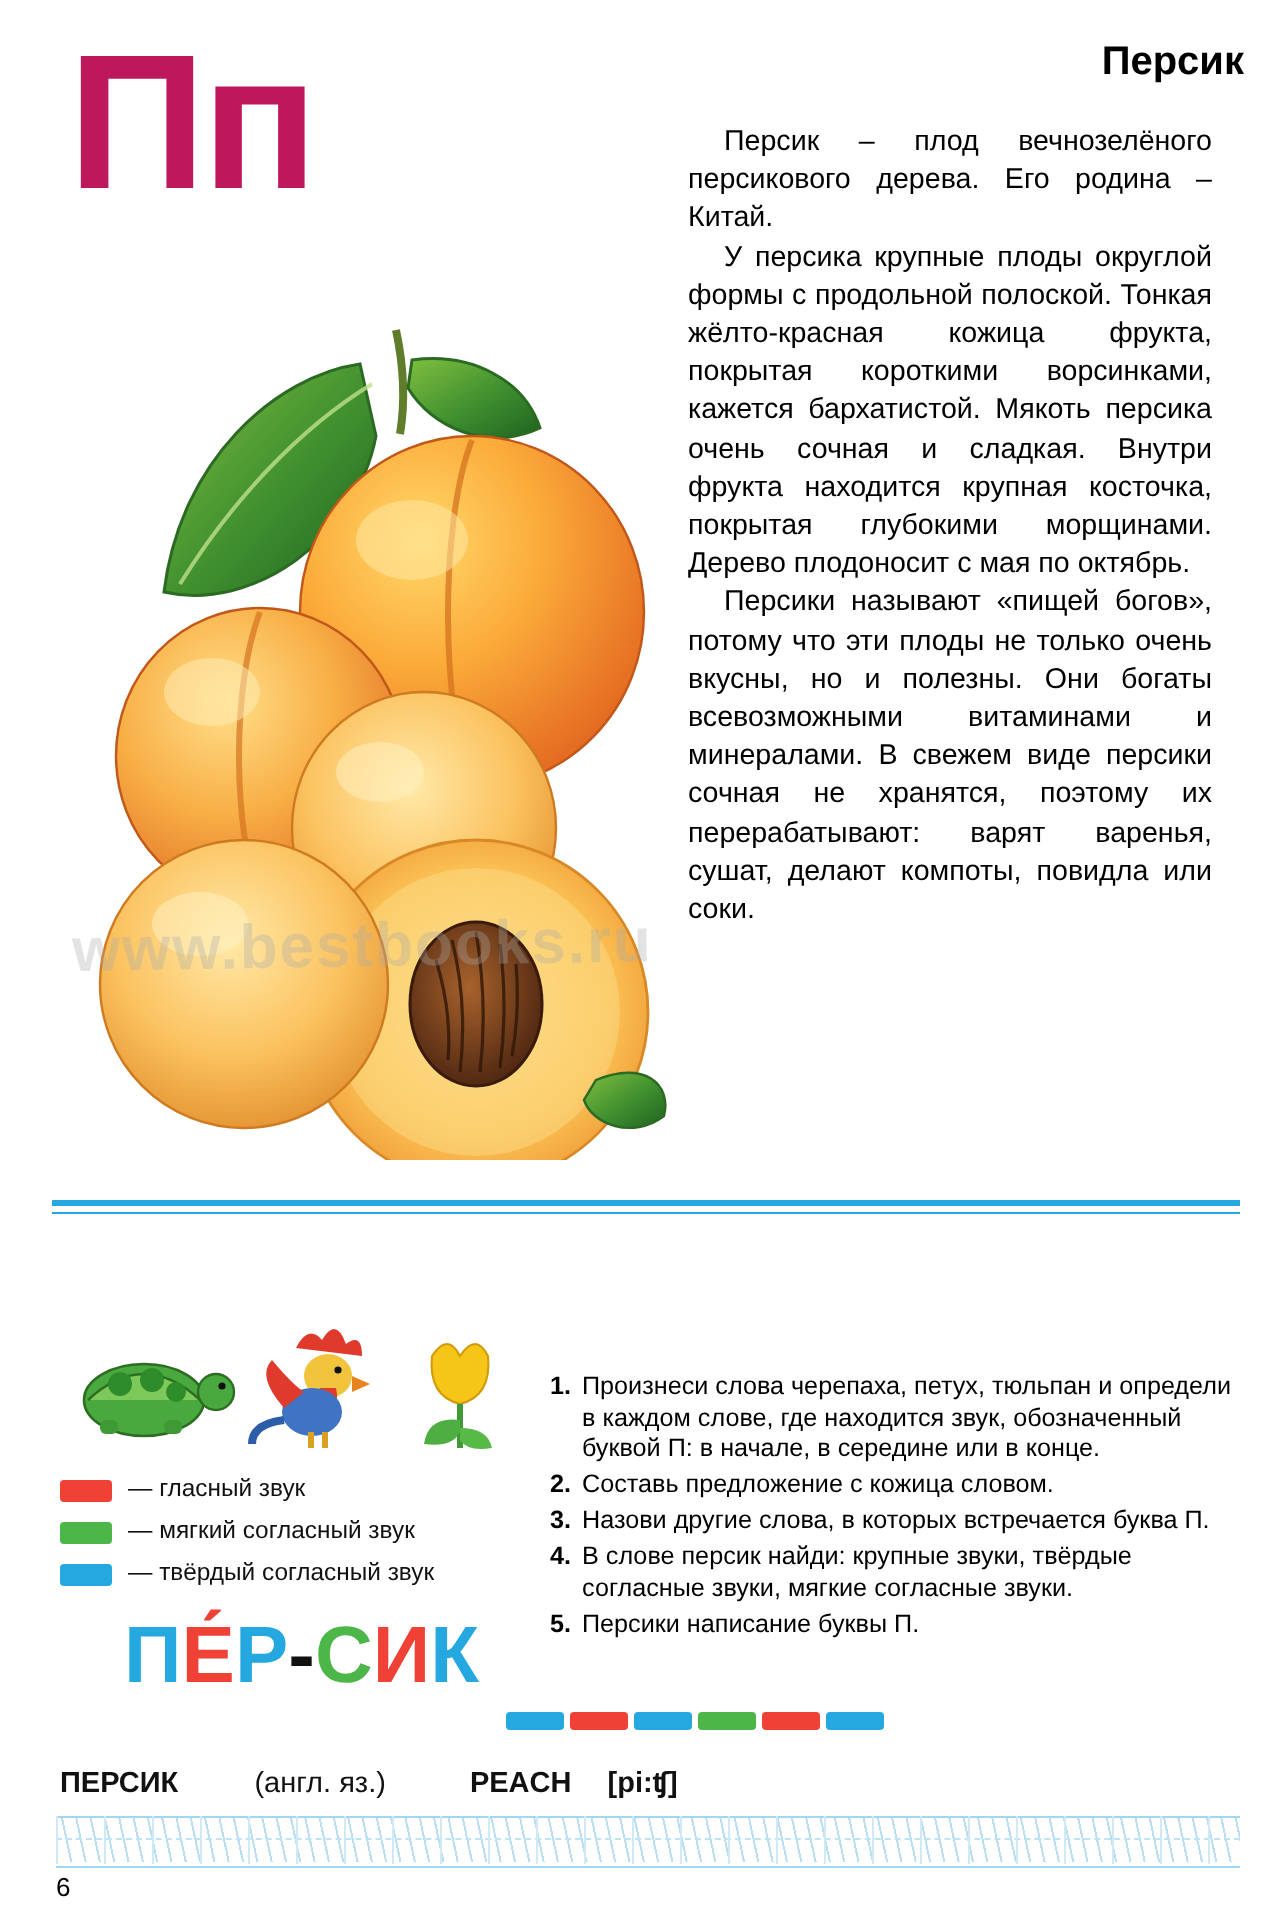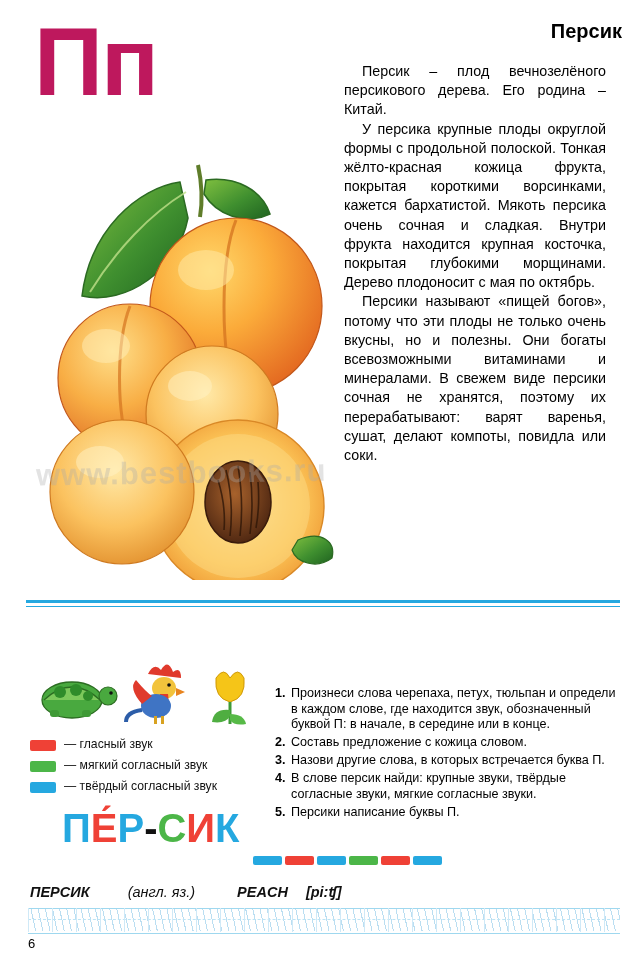--- a/index.html
+++ b/index.html
@@ -82,21 +82,21 @@
   .syl .green{color:#4cb648;}
   .syl .blk{color:#111;}
   .transcr{
     position:absolute;left:250px;top:806px;
     font-weight:bold;font-size:40px;line-height:44px;color:#111;
   }
   .boxes{position:absolute;left:253px;top:856px;display:flex;gap:3px;}
   .boxes i{display:block;width:29px;height:9px;border-radius:2px;}
 
   
-  .en-row{position:absolute;left:30px;top:884px;width:580px;font-size:14.5px;font-style:italic;}
+  .en-row{position:absolute;left:30px;top:884px;width:580px;font-size:14.5px;}
   .en-row .ru{font-weight:bold;}
   .en-row .lang{margin-left:34px;}
   .en-row .en{font-weight:bold;margin-left:38px;}
   .en-row .ipa{font-weight:bold;margin-left:14px;}
 
   
   .copylines{
     position:absolute;left:28px;top:908px;width:592px;height:26px;
   }
   .copylines .band{

